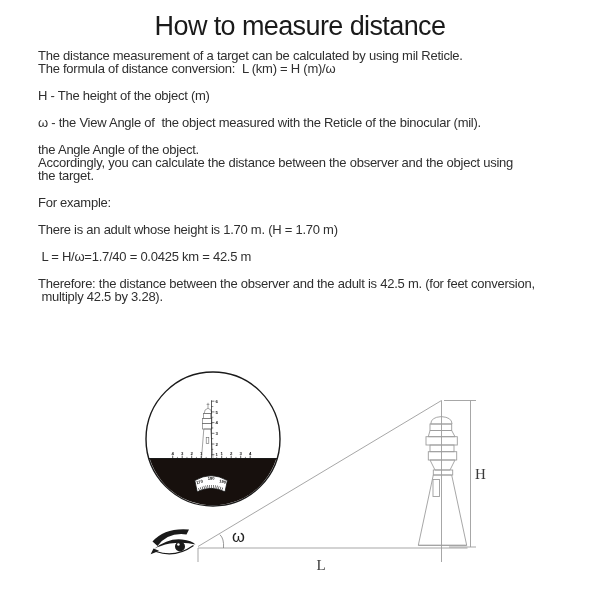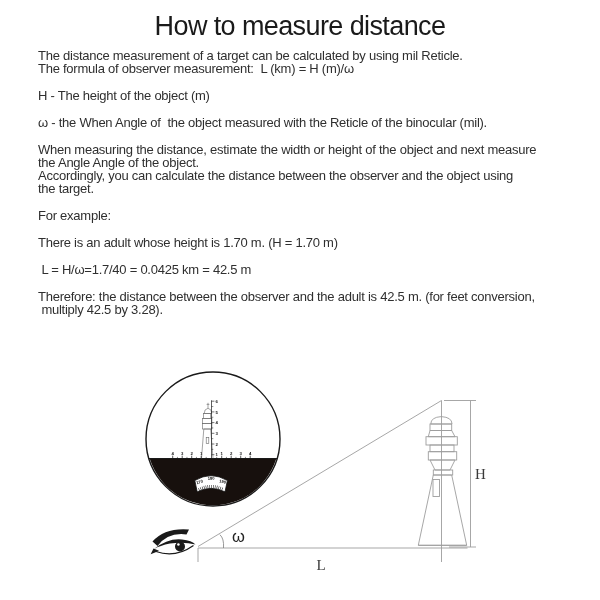--- a/index.html
+++ b/index.html
@@ -36,30 +36,29 @@
 </head>
 <body>
 
 <div class="page">
 
   <h1 class="title">How to measure distance</h1>
 
   <div class="text-column" id="text-column">
       <div class="block">
         <div class="line">The distance measurement of a target can be calculated by using mil Reticle.</div>
-        <div class="line">The formula of observer measurement:  L (km) = H (m)/ω</div>
+        <div class="line">The formula of distance conversion:  L (km) = H (m)/ω</div>
       </div>
       <div class="block">
         <div class="line">H - The height of the object (m)</div>
       </div>
       <div class="block">
-        <div class="line">ω - the When Angle of  the object measured with the Reticle of the binocular (mil).</div>
+        <div class="line">ω - the View Angle of  the object measured with the Reticle of the binocular (mil).</div>
       </div>
       <div class="block">
-        <div class="line">When measuring the distance, estimate the width or height of the object and next measure</div>
         <div class="line">the Angle Angle of the object.</div>
         <div class="line">Accordingly, you can calculate the distance between the observer and the object using</div>
         <div class="line">the target.</div>
       </div>
       <div class="block">
         <div class="line">For example:</div>
       </div>
       <div class="block">
         <div class="line">There is an adult whose height is 1.70 m. (H = 1.70 m)</div>
       </div>

